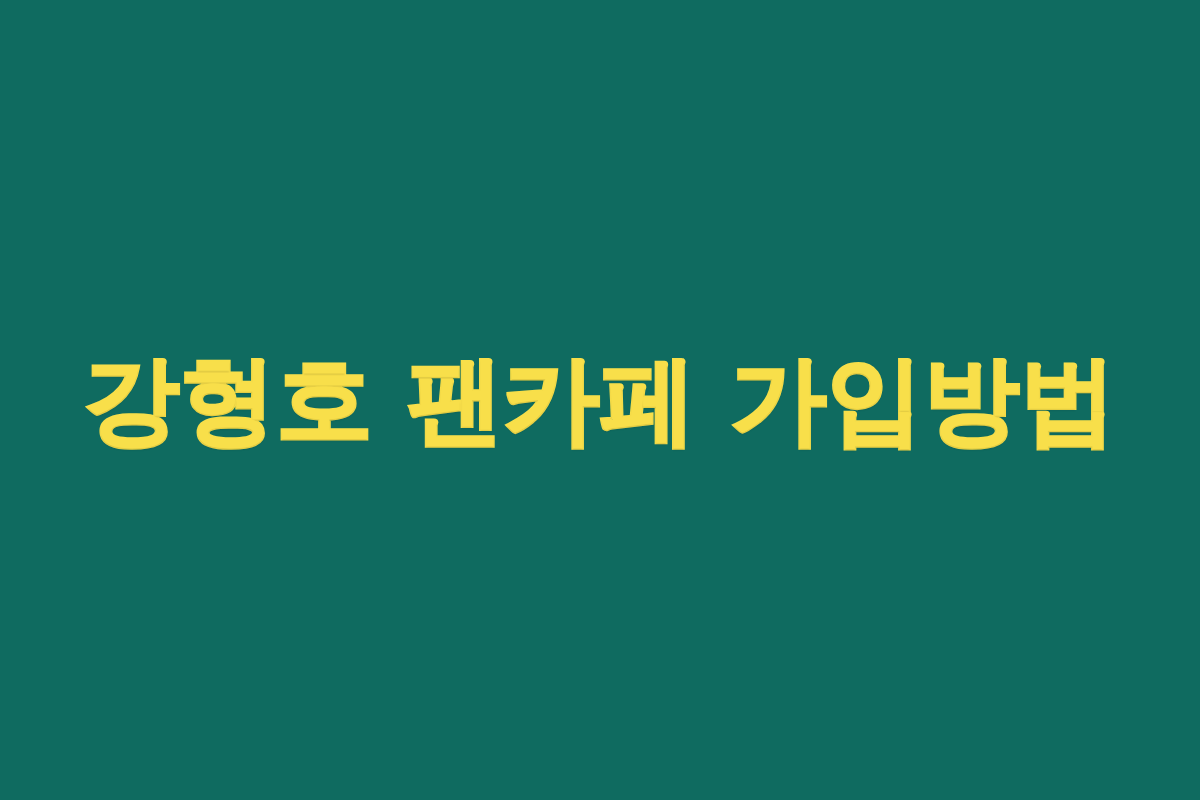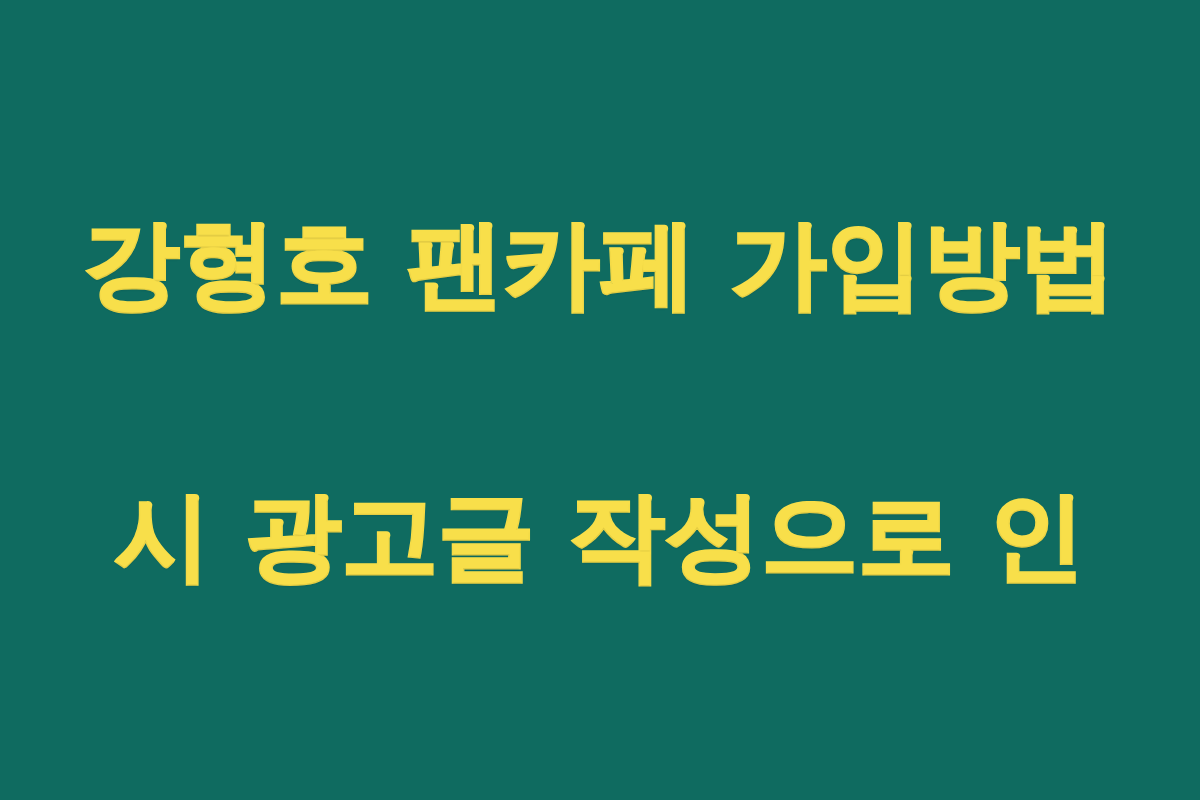--- a/index.html
+++ b/index.html
@@ -51,16 +51,15 @@
     display: block;
   }
 </style>
 </head>
 <body>
 
 <div class="card" style="background: rgb(15, 107, 96);">
 
   <h1 class="headline" style="color: rgb(248, 223, 74); -webkit-text-stroke-color: rgb(248, 223, 74);">
     <span class="headline-line">강형호 팬카페 가입방법</span>
-    <span class="headline-line">시 광고글 작성으로 인</span>
   </h1>
 
 </div>
 
 </body></html>

